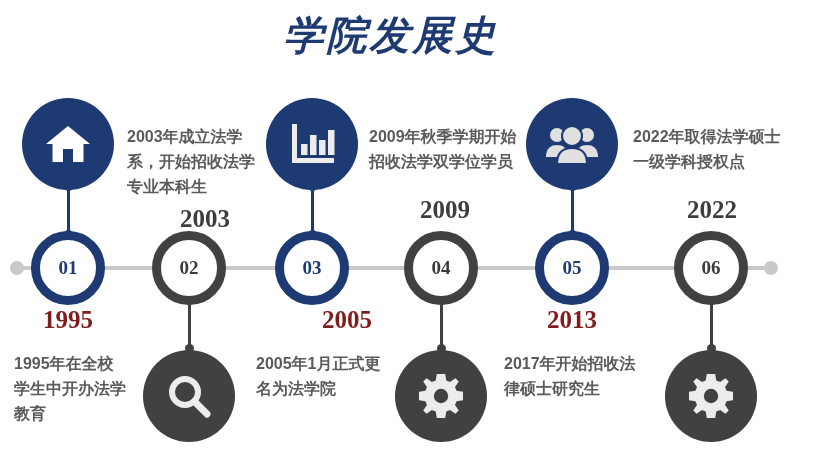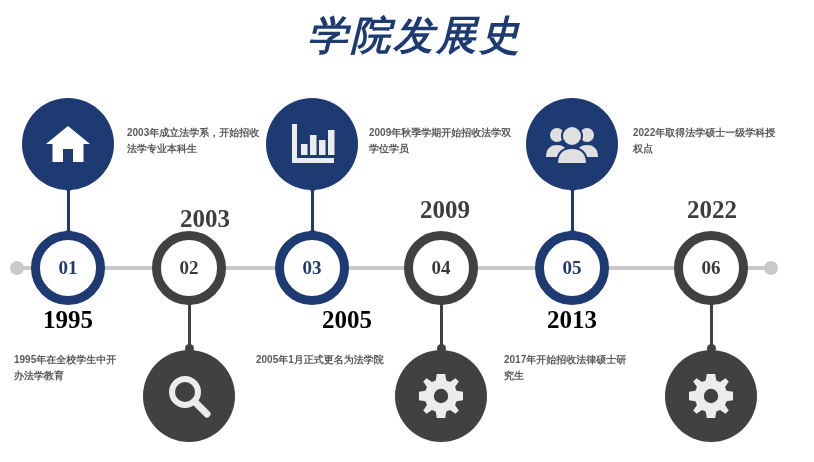--- a/index.html
+++ b/index.html
@@ -26,21 +26,20 @@
     top: 8px;
     width: 782px;
     text-align: center;
     font-family: "Liberation Serif", "DejaVu Serif", serif;
     font-size: 40px;
     font-weight: bold;
     font-style: italic;
     letter-spacing: 3px;
     color: #1d3a72;
     white-space: nowrap;
-    padding-left: 24px;
   }
 
   
   .spine {
     position: absolute;
     left: 15px;
     top: 266px;
     width: 760px;
     height: 4px;
     background: #c9c9c9;
@@ -112,31 +111,31 @@
   }
   .bubble.gray { background: #414141; }
   .bubble svg { display: block; }
 
   
   .year {
     position: absolute;
     font-family: "Liberation Serif", "DejaVu Serif", serif;
     font-size: 25px;
     font-weight: bold;
-    color: #000000;
+    color: #7f1d1d;
     white-space: nowrap;
     text-align: center;
   }
   .year.gray { color: #3d3d3d; }
 
   
   .desc {
     position: absolute;
     font-family: "Liberation Sans", "DejaVu Sans", sans-serif;
-    font-size: 10px;
+    font-size: 16px;
     font-weight: bold;
     line-height: 1.55;
     color: #5b5b5b;
   }
 </style>
 </head>
 <body>
 
 <div id="canvas">
 

